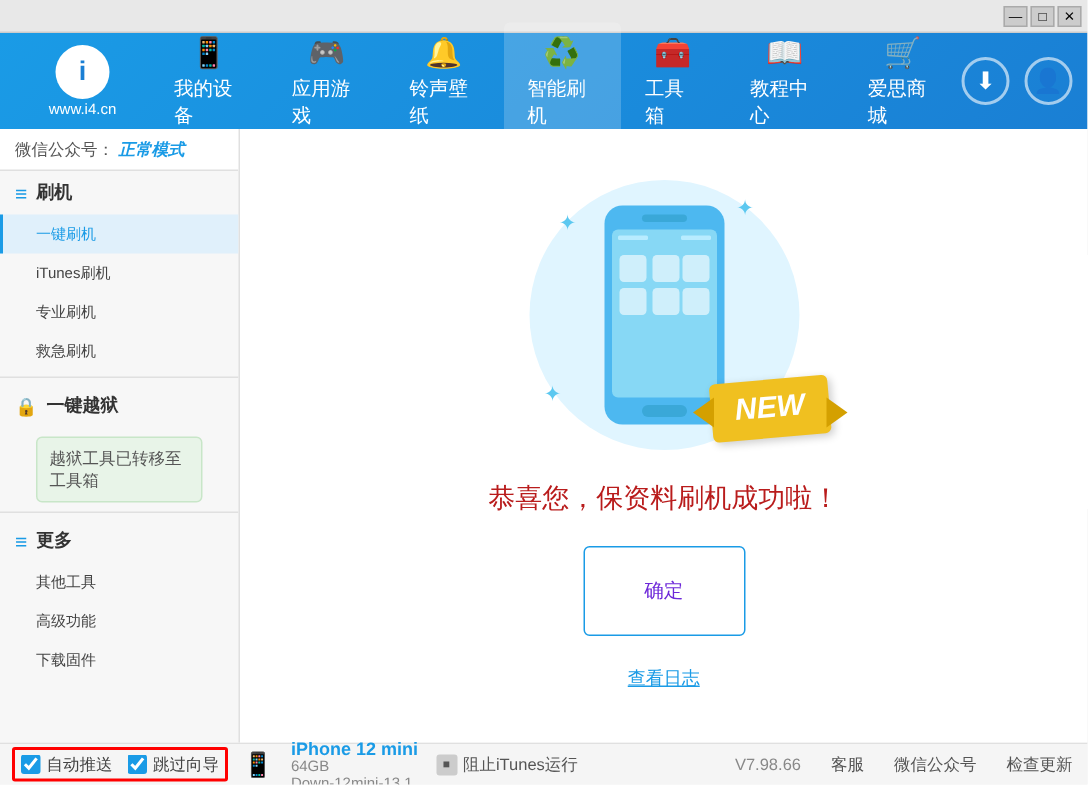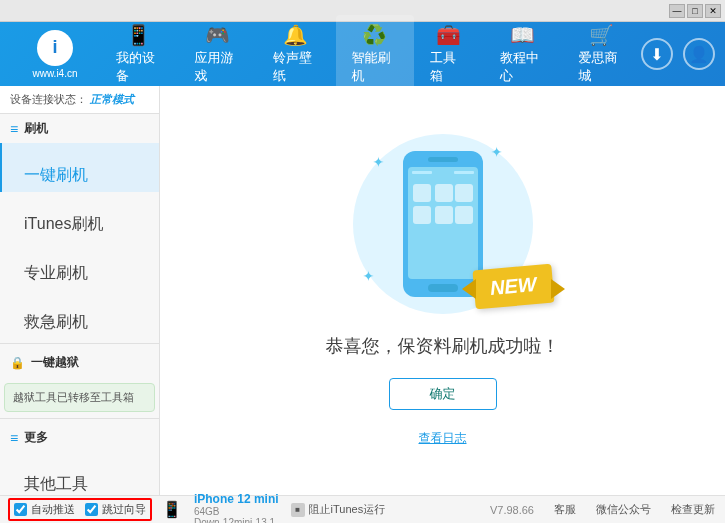--- a/index.html
+++ b/index.html
@@ -143,38 +143,38 @@
       gap: 6px;
       color: #333;
       font-size: 12px;
       font-weight: bold;
     }
     .sidebar-icon {
       font-size: 14px;
       color: #1a9be6;
     }
     .sidebar-item {
-      padding: 22px 10px 6px 24px;
+      padding: 6px 10px 6px 24px;
       cursor: pointer;
       color: #444;
-      font-size: 16px;
+      font-size: 10px;
     }
     .sidebar-item.active {
       color: #1a9be6;
       background: #e0f0fb;
       border-left: 2px solid #1a9be6;
       padding-left: 22px;
     }
     .sidebar-divider {
       height: 1px;
       background: #e0e0e0;
       margin: 4px 0;
     }
     .sidebar-info-box {
-      margin: 6px 4px;
+      margin: 6px 24px;
       padding: 6px 8px;
       background: #e8f4e8;
       border: 1px solid #c8e6c8;
       border-radius: 4px;
       font-size: 11px;
       color: #555;
       display: flex;
       align-items: center;
       gap: 4px;
     }
@@ -235,28 +235,28 @@
       position: absolute;
       color: #5cc8f0;
       font-size: 14px;
     }
     .sparkle-1 { top: 20px; left: 30px; }
     .sparkle-2 { top: 10px; right: 40px; }
     .sparkle-3 { bottom: 30px; left: 20px; }
 
     .success-text {
       font-size: 18px;
-      color: #404040;
+      color: #b91c1c;
       font-weight: normal;
     }
     .confirm-btn {
       background: white;
       border: 1px solid #1a9be6;
-      color: #0f766e;
-      padding: 6px 40px;
+      color: #6d28d9;
+      padding: 20px 40px;
       font-size: 13px;
       border-radius: 4px;
       cursor: pointer;
       font-family: Liberation Serif, serif;
     }
     .secondary-link {
       color: #1a9be6;
       font-size: 12px;
       cursor: pointer;
       text-decoration: underline;
@@ -407,21 +407,21 @@
   <div class="nav-right">
     <div class="nav-right-btn">⬇</div>
     <div class="nav-right-btn">👤</div>
   </div>
 </div>
 
 <div class="main-area">
 
   <div class="sidebar">
     <div class="device-status">
-      <span>设备连接状态：</span>
+      <span>微信公众号：</span>
       <span class="status-normal">正常模式</span>
     </div>
     <div class="sidebar-section-header">
       <span class="sidebar-icon">≡</span>
       <span>刷机</span>
     </div>
     <div class="sidebar-item active">一键刷机</div>
     <div class="sidebar-item">iTunes刷机</div>
     <div class="sidebar-item">专业刷机</div>
     <div class="sidebar-item">救急刷机</div>

